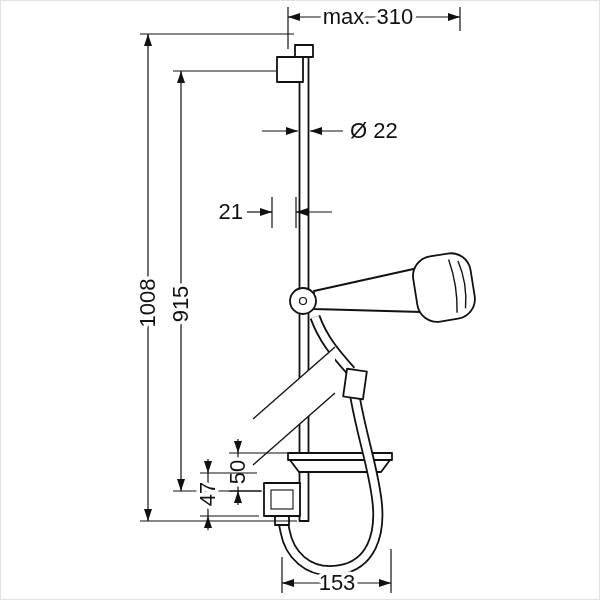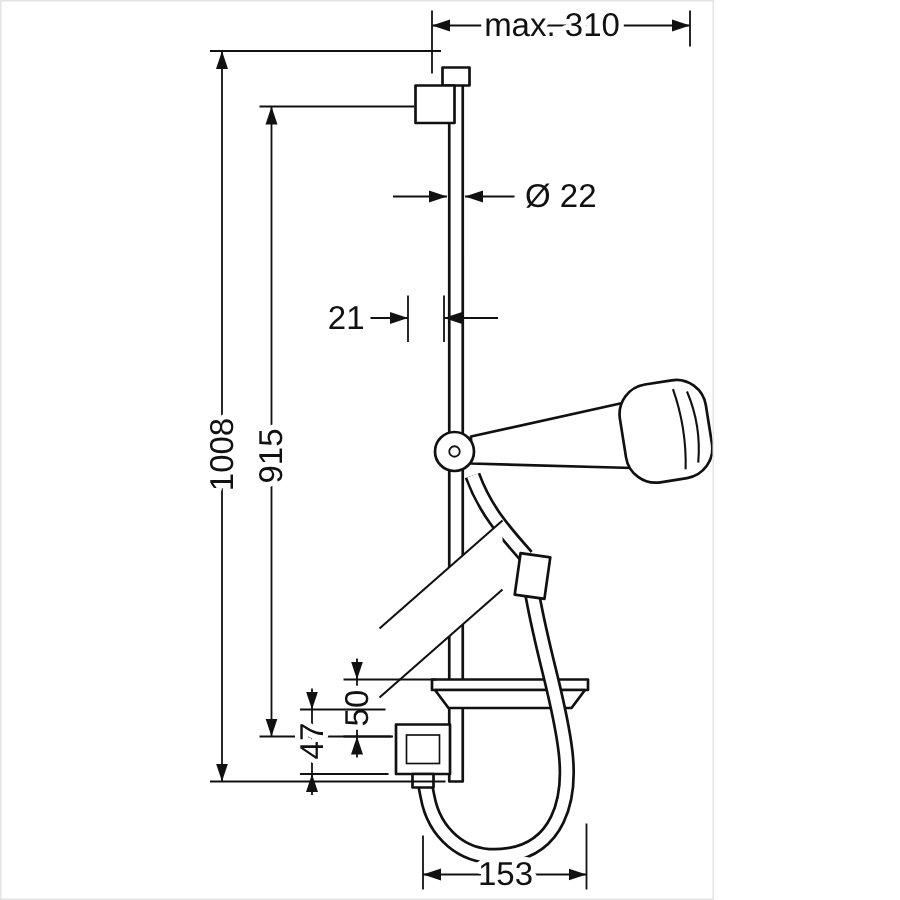--- a/index.html
+++ b/index.html
@@ -1,17 +1,17 @@
 <!DOCTYPE html>
 <html><head>
 <meta charset="utf-8">
 <style>
   html, body { margin: 0; padding: 0; background: #ffffff; }
   .frame {
-    width: 476px; height: 600px;
+    width: 600px; height: 600px;
     background: #ffffff;
     border: 1px solid #e3e3e3;
     box-sizing: border-box;
     position: relative;
     overflow: hidden;
   }
   svg { display: block; }
   .prod { fill: #ffffff; stroke: #111111; stroke-width: 1.8; stroke-linejoin: round; }
   .prod-line { fill: none; stroke: #111111; stroke-width: 1.4; }
   .hose-outer { fill: none; stroke: #111111; stroke-width: 11; stroke-linecap: butt; }

